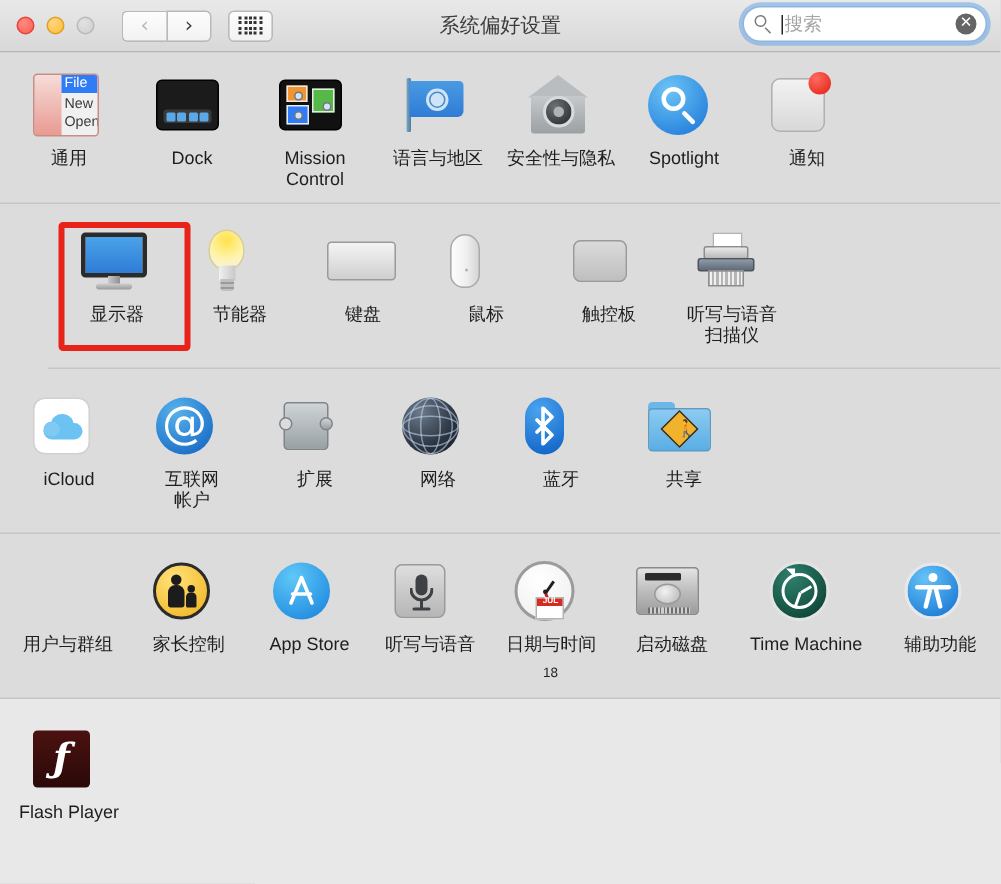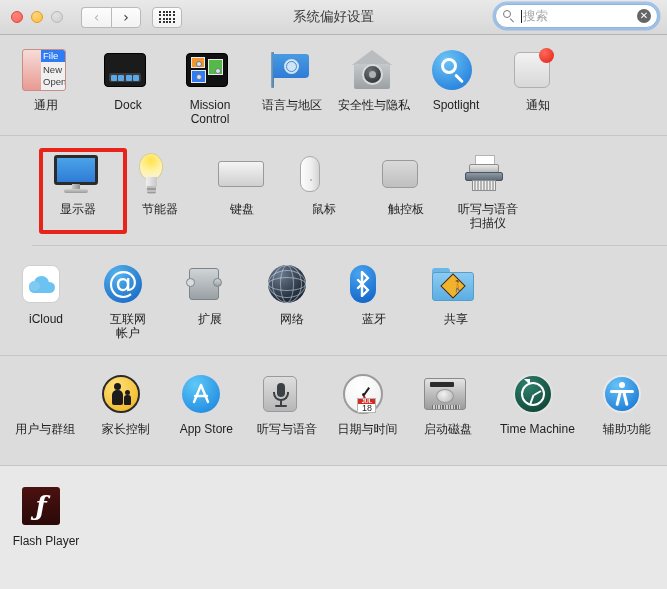--- a/index.html
+++ b/index.html
@@ -361,21 +361,21 @@
   .ic-clock { width: 40px; height: 40px; border-radius: 50%;
     background: radial-gradient(circle at 40% 30%, #ffffff, #ededed);
     border: 2px solid #9b9b9b; box-sizing: border-box; position: relative; }
   .ic-clock .hand { position: absolute; background: #1f1f1f; transform-origin: bottom center; }
   .ic-clock .hh { left: 17.5px; top: 10px; width: 2px; height: 9px; transform: rotate(35deg); }
   .ic-clock .mh { left: 18px; top: 6px; width: 1.6px; height: 13px; transform: rotate(160deg); background: #c02020; }
   .ic-clock .pin { position: absolute; left: 16.5px; top: 17px; width: 3px; height: 3px; border-radius: 50%; background: #1f1f1f; }
   .ic-clock .cal { position: absolute; left: 12px; bottom: -1px; width: 19px; height: 15px; background: #fff;
     border: 1px solid #b4b4b4; box-sizing: border-box; }
   .ic-clock .cal .mon { background: #d42b22; color: #fff; font-size: 5.5px; line-height: 5px; text-align: center; font-weight: bold; }
-  .ic-clock .cal .day { color: #1f1f1f; font-size: 9px; line-height: 9px; text-align: center; }
+  .ic-clock .cal .day { color: #1f1f1f; font-size: 9px; line-height: 9px; text-align: center; margin-top: 40px; }
 
   
   .ic-disk { width: 42px; height: 32px; border-radius: 3px;
     background: linear-gradient(to bottom, #e4e4e4 0%, #bdbdbd 50%, #9c9c9c 100%);
     border: 1px solid #8a8a8a; box-sizing: border-box; position: relative; }
   .ic-disk .label { position: absolute; left: 5px; top: 3px; width: 24px; height: 5px; background: #2c2c2c; border-radius: 1px; }
   .ic-disk .platter { position: absolute; left: 11px; top: 10px; width: 18px; height: 14px; border-radius: 50%;
     background: radial-gradient(circle at 40% 35%, #f2f2f2, #b5b5b5); border: 1px solid #9a9a9a; box-sizing: border-box; }
   .ic-disk .conn { position: absolute; left: 7px; bottom: 0; width: 28px; height: 4px;
     background: repeating-linear-gradient(to right, #6f6f6f 0 1.2px, #cfcfcf 1.2px 2.6px); }

